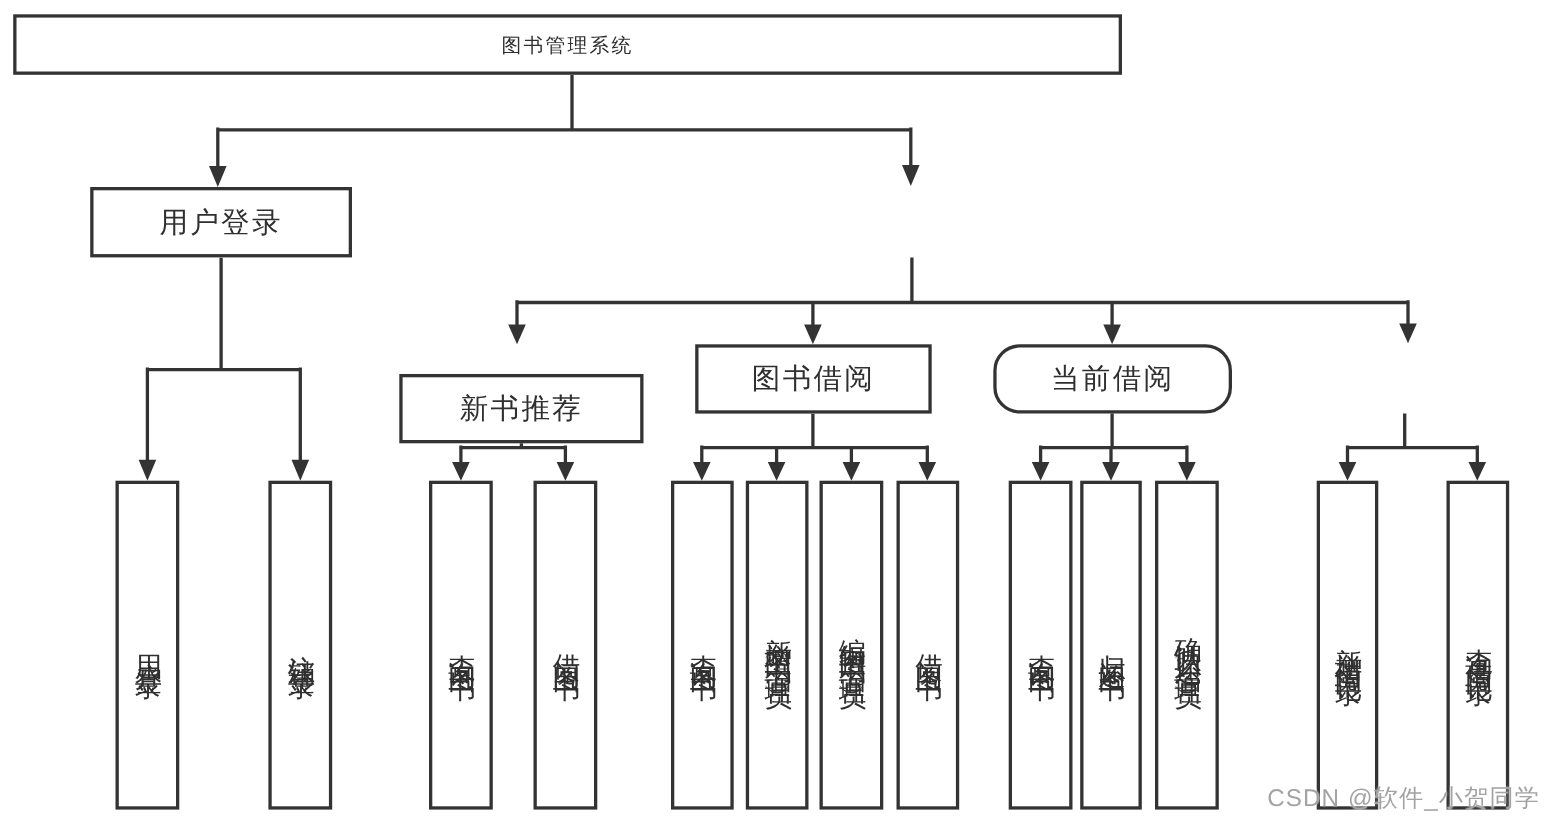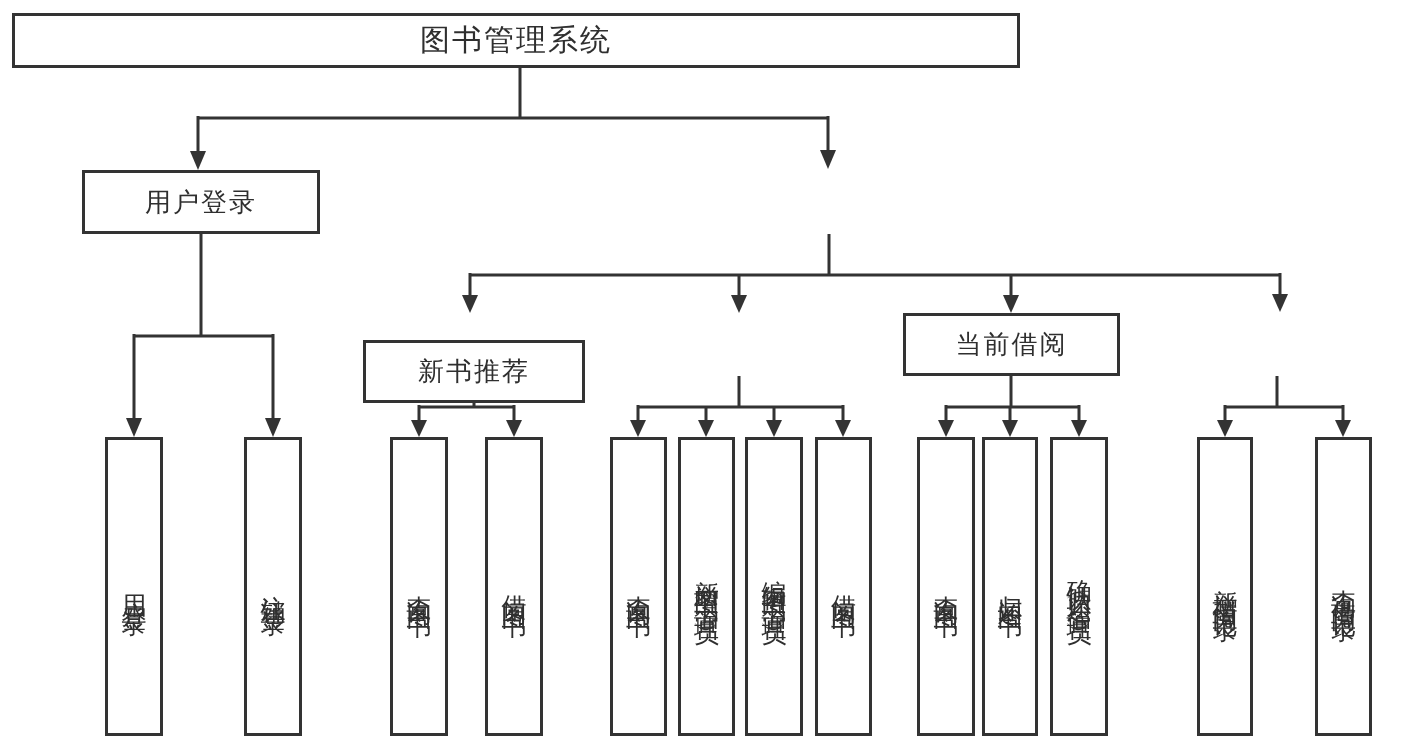--- a/index.html
+++ b/index.html
@@ -16,21 +16,21 @@
     position:absolute;
     box-sizing:border-box;
     border:3px solid #333333;
     background:#ffffff;
     display:flex;
     align-items:center;
     justify-content:center;
     color:#2f2f2f;
   }
   .h-label{font-size:26px;letter-spacing:2px;white-space:nowrap;}
-  .root-label{font-size:30px;letter-spacing:2px;white-space:nowrap;}
+  .root-label{font-size:18px;letter-spacing:2px;white-space:nowrap;}
   .leaf{
     writing-mode:vertical-rl;
     text-orientation:mixed;
     font-size:25px;
     letter-spacing:6px;
     line-height:1;
     white-space:nowrap;
   }
   #watermark{
     position:absolute;
@@ -89,21 +89,24 @@
     <span class="root-label">图书管理系统</span>
   </div>
 
   <div class="box" style="left:82px;top:170px;width:238px;height:64px;">
     <span class="h-label">用户登录</span>
   </div>
 
   <div class="box" style="left:363px;top:313px;width:222px;height:63px;margin-top:27px;">
     <span class="h-label">新书推荐</span>
   </div>
-  <div class="box" style="left:903px;top:313px;width:217px;height:63px;">
+  <div class="box" style="left:632px;top:313px;width:215px;height:63px;">
+    <span class="h-label">图书借阅</span>
+  </div>
+  <div class="box" style="left:903px;top:313px;width:217px;height:63px;border-radius:24px;">
     <span class="h-label">当前借阅</span>
   </div>
 
   <div class="box" style="left:105px;top:437px;width:58px;height:299px;">
     <span class="leaf">用户登录</span>
   </div>
   <div class="box" style="left:244px;top:437px;width:58px;height:299px;">
     <span class="leaf">注销登录</span>
   </div>
 
@@ -137,14 +140,15 @@
     <span class="leaf">确认归还（管理员）</span>
   </div>
 
   <div class="box" style="left:1197px;top:437px;width:56px;height:299px;">
     <span class="leaf">新增借阅记录</span>
   </div>
   <div class="box" style="left:1315px;top:437px;width:57px;height:299px;">
     <span class="leaf">查询借阅记录</span>
   </div>
 
+  <div id="watermark">CSDN @软件_小贺同学</div>
 
 </div>
 
 </body></html>

